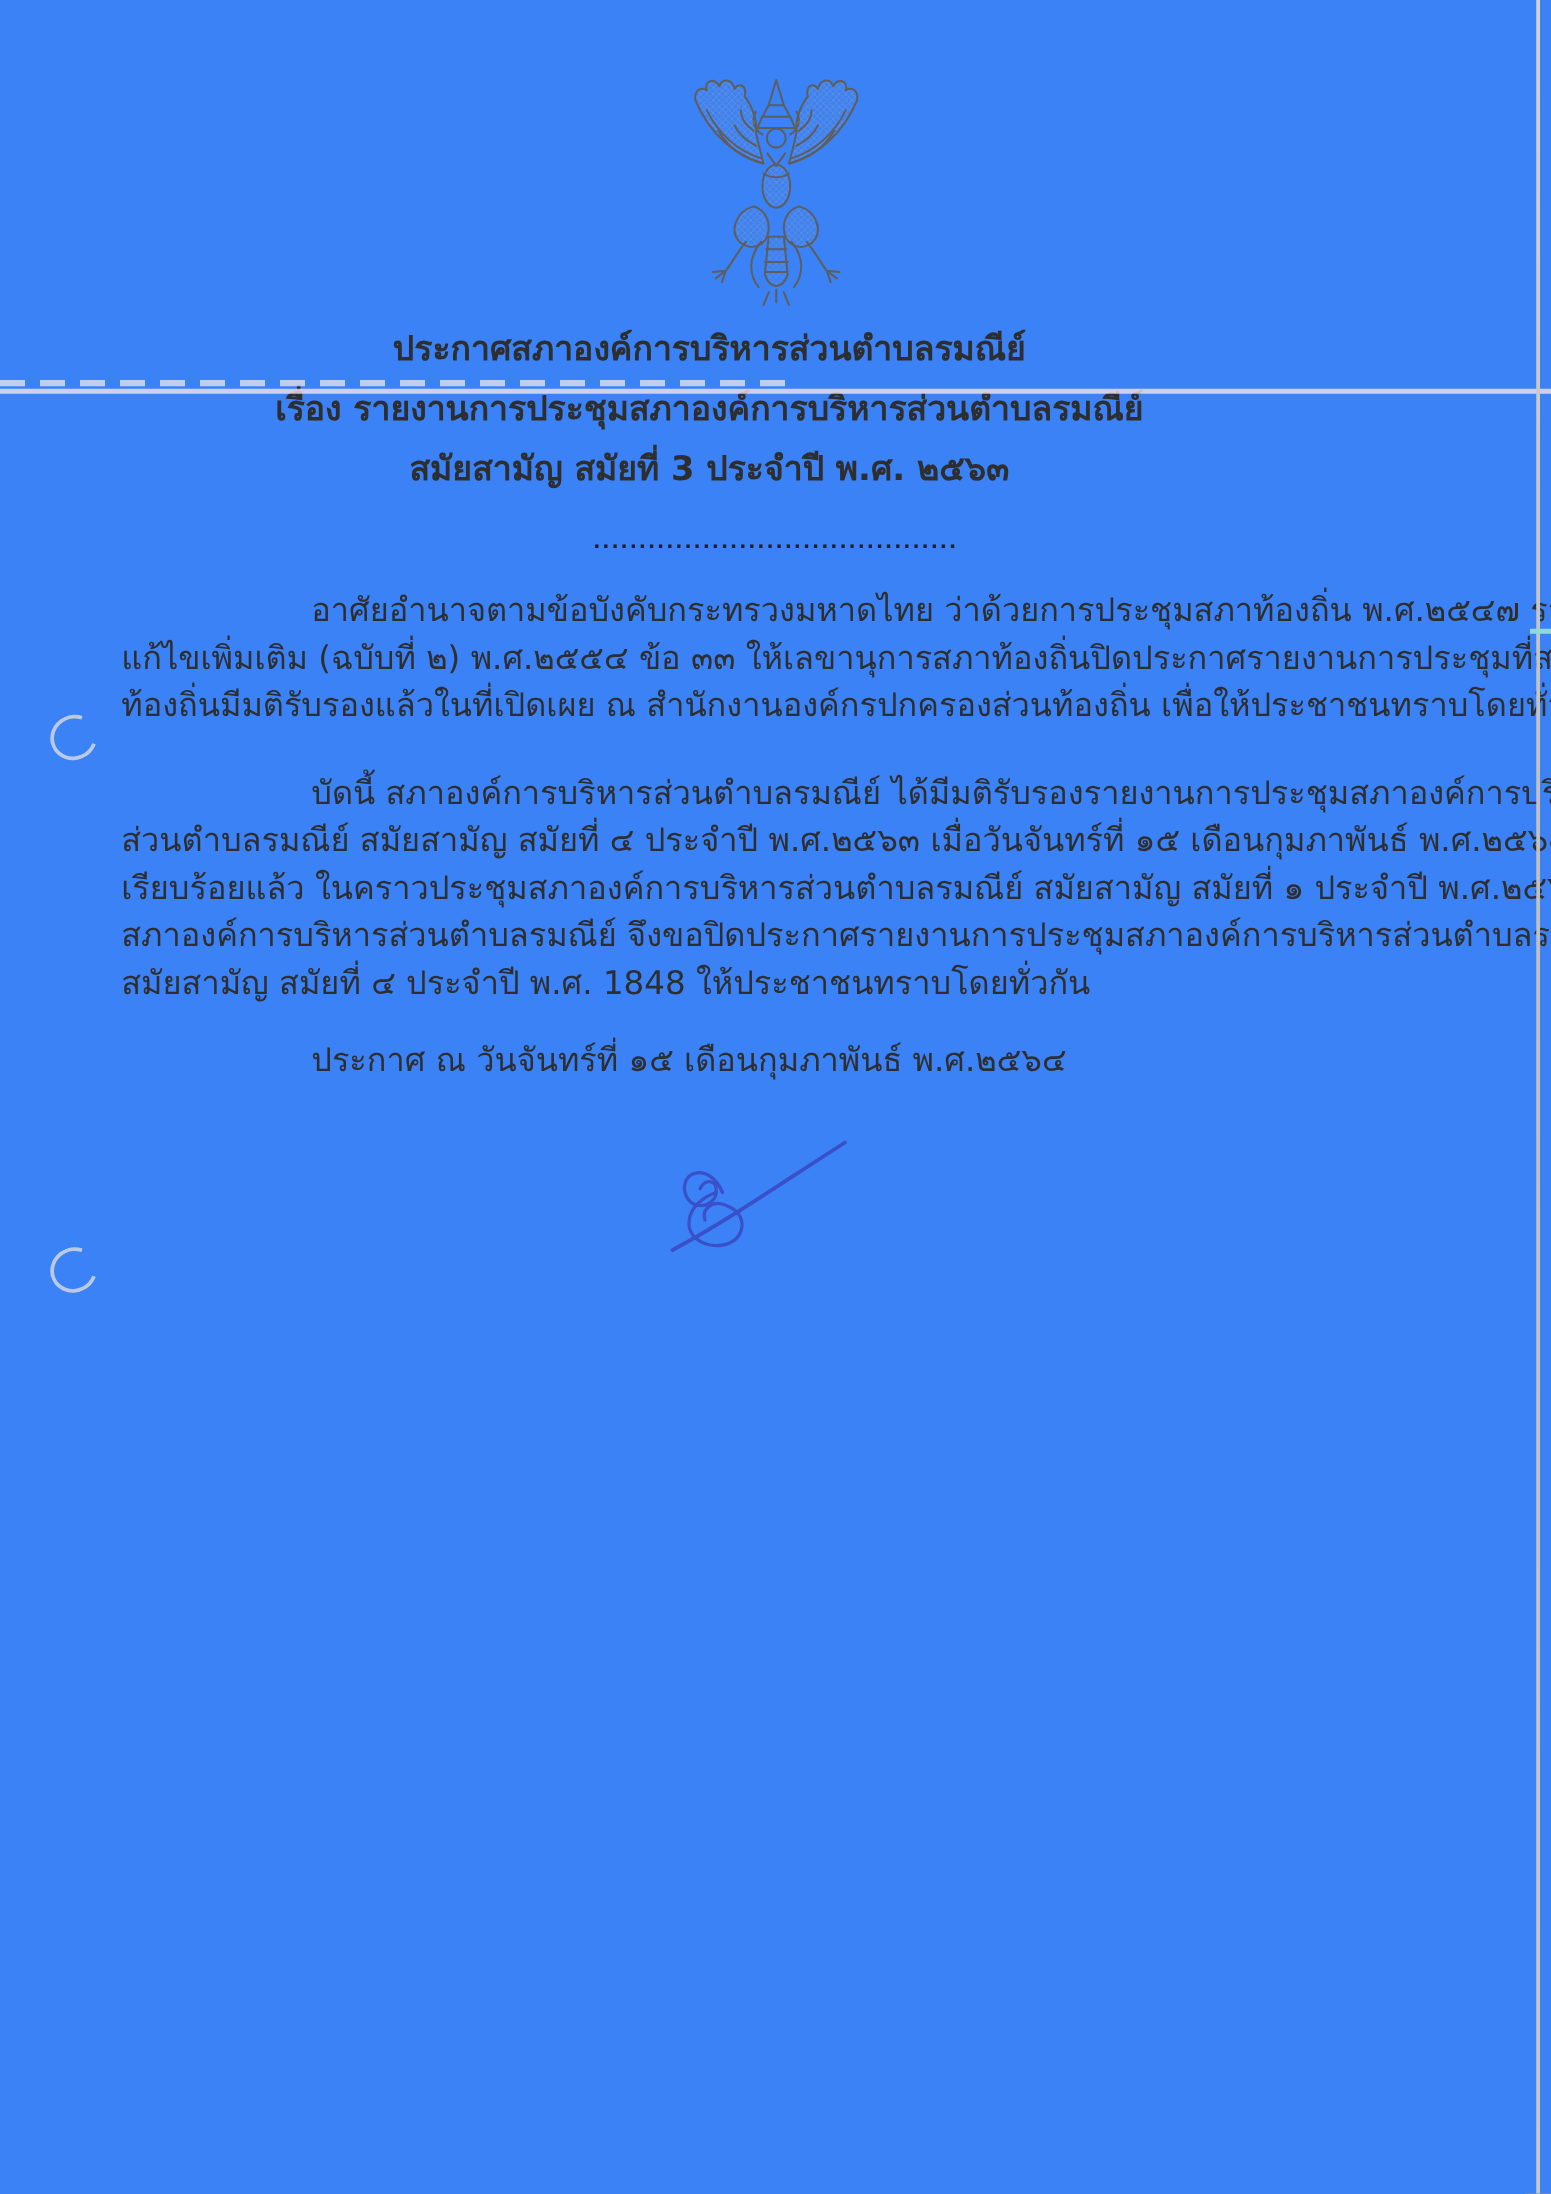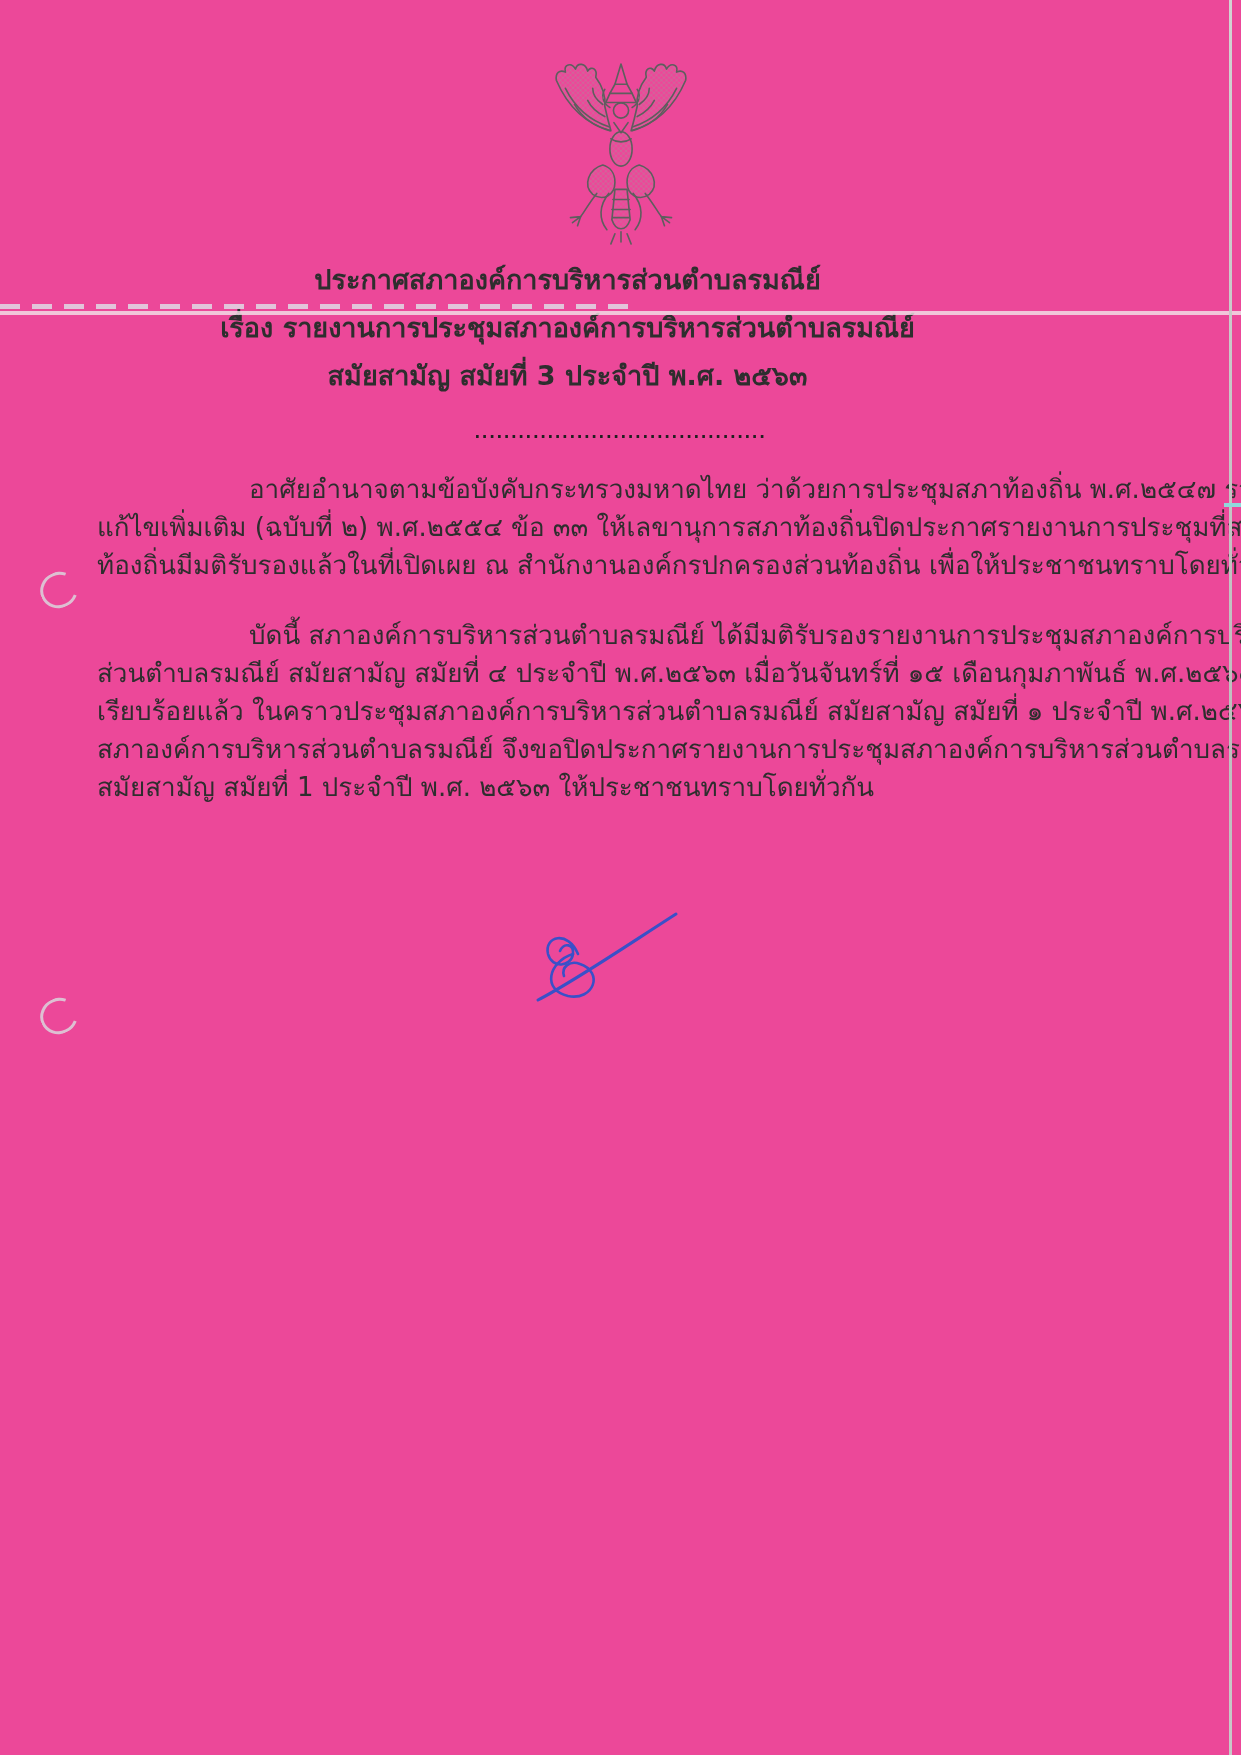--- a/index.html
+++ b/index.html
@@ -1,20 +1,20 @@
 <!DOCTYPE html>
 <html lang="th"><head>
 <meta charset="utf-8">
 <style>
   html,body { margin:0; padding:0; background:#9a9a9a; }
   .page {
     position:relative;
     width:1241px; height:1755px;
     margin:0 auto;
-    background:#ec4899;
+    background:#3b82f6;
     font-family:"DejaVu Sans","Liberation Sans",sans-serif;
     color:#2e2e2e;
     overflow:hidden;
   }
   
   .emblem { position:absolute; top:60px; left:529px; width:184px; height:192px; }
   
   .title-block {
     position:absolute; top:256px; left:0; width:1135px;
     text-align:center; font-weight:bold; font-size:27px;
@@ -139,23 +139,24 @@
       <div class="line">อาศัยอำนาจตามข้อบังคับกระทรวงมหาดไทย ว่าด้วยการประชุมสภาท้องถิ่น พ.ศ.๒๕๔๗ รวมถึง</div>
       <div class="line">แก้ไขเพิ่มเติม (ฉบับที่ ๒) พ.ศ.๒๕๕๔ ข้อ ๓๓ ให้เลขานุการสภาท้องถิ่นปิดประกาศรายงานการประชุมที่สภา</div>
       <div class="line">ท้องถิ่นมีมติรับรองแล้วในที่เปิดเผย ณ สำนักงานองค์กรปกครองส่วนท้องถิ่น  เพื่อให้ประชาชนทราบโดยทั่วกัน</div>
     </div>
 
   <div class="para p2 indent-first">
       <div class="line">บัดนี้ สภาองค์การบริหารส่วนตำบลรมณีย์ ได้มีมติรับรองรายงานการประชุมสภาองค์การบริหาร</div>
       <div class="line">ส่วนตำบลรมณีย์ สมัยสามัญ สมัยที่ ๔ ประจำปี พ.ศ.๒๕๖๓   เมื่อวันจันทร์ที่ ๑๕ เดือนกุมภาพันธ์ พ.ศ.๒๕๖๔</div>
       <div class="line">เรียบร้อยแล้ว ในคราวประชุมสภาองค์การบริหารส่วนตำบลรมณีย์ สมัยสามัญ สมัยที่ ๑ ประจำปี พ.ศ.๒๕๖๔</div>
       <div class="line">สภาองค์การบริหารส่วนตำบลรมณีย์     จึงขอปิดประกาศรายงานการประชุมสภาองค์การบริหารส่วนตำบลรมณีย์</div>
-      <div class="line">สมัยสามัญ  สมัยที่ 1  ประจำปี พ.ศ. ๒๕๖๓  ให้ประชาชนทราบโดยทั่วกัน</div>
+      <div class="line">สมัยสามัญ  สมัยที่ ๔  ประจำปี พ.ศ. 1848  ให้ประชาชนทราบโดยทั่วกัน</div>
     </div>
 
+  <div class="date-line">ประกาศ  ณ วันจันทร์ที่ ๑๕  เดือนกุมภาพันธ์  พ.ศ.๒๕๖๔</div>
 
   <svg class="signature-svg" viewBox="0 0 170 112" xmlns="http://www.w3.org/2000/svg">
     <g stroke="#3a50c8" fill="none" stroke-linecap="round" stroke-linejoin="round">
       <path d="M20,98 C55,80 102,48 158,12" stroke-width="3"></path>
       <path d="M60,52 C50,28 26,34 30,52 C34,67 53,65 55,52 C56,42 46,40 42,49" stroke-width="2.6"></path>
       <path d="M55,52 C30,60 24,88 50,94 C76,99 86,70 62,62 C52,58 43,65 46,74" stroke-width="2.6"></path>
     </g>
   </svg>
 
 

